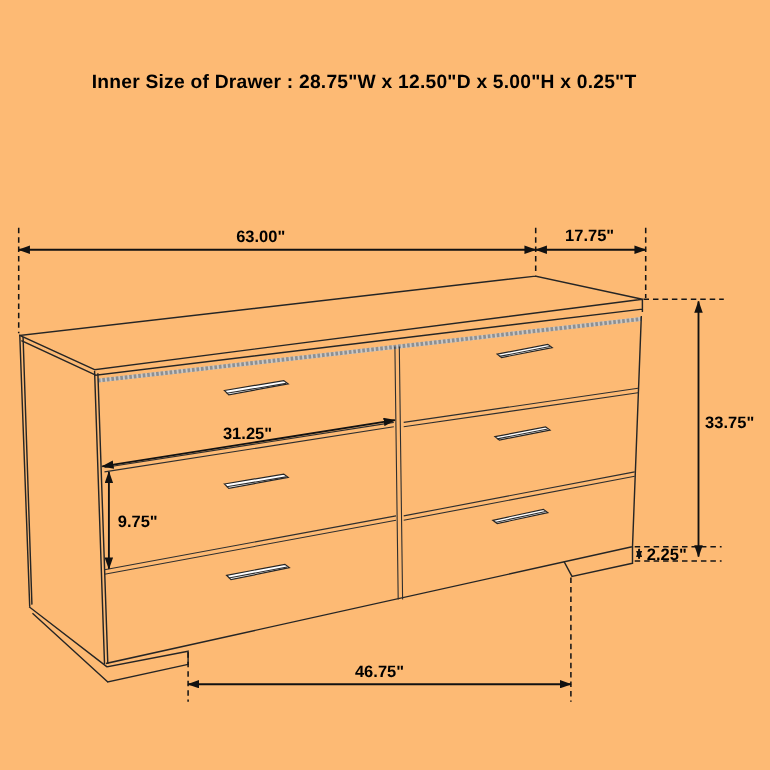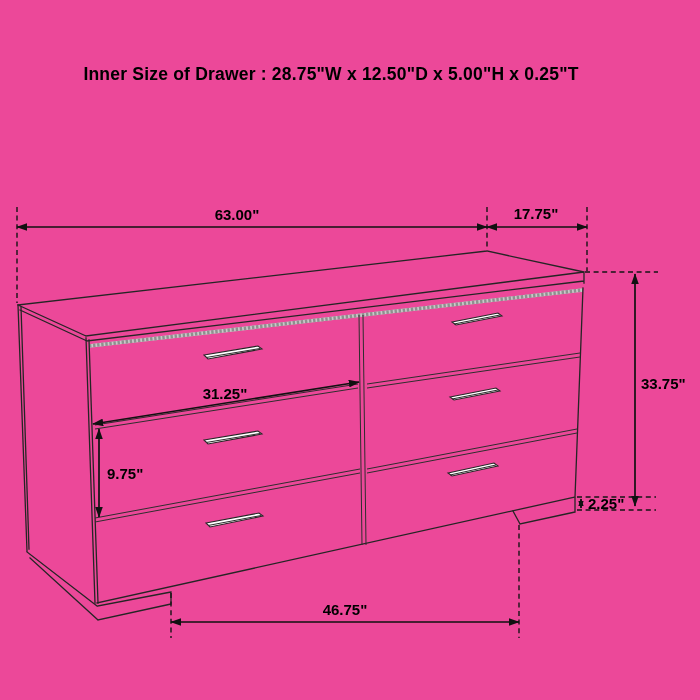--- a/index.html
+++ b/index.html
@@ -1,17 +1,17 @@
 <!DOCTYPE html>
 <html><head>
 <meta charset="utf-8">
 <style>
   html,body{margin:0;padding:0;background:#ffffff;}
   .stage{
-    position:relative;width:700px;height:700px;background:#ec4899;overflow:hidden;
+    position:relative;width:700px;height:700px;background:#fdba74;overflow:hidden;
     font-family:"Liberation Sans",sans-serif;
   }
   svg{display:block}
   svg text{
     font-family:"Liberation Sans","DejaVu Sans",sans-serif;
     font-weight:700;font-size:15px;fill:#000000;
   }
   svg text.title-text{font-size:17.5px;letter-spacing:.2px;}
   .ln{stroke:#252525;stroke-width:1.3;fill:none;stroke-linecap:square;}
   .lnthin{stroke:#2e2e2e;stroke-width:1;fill:none;}

